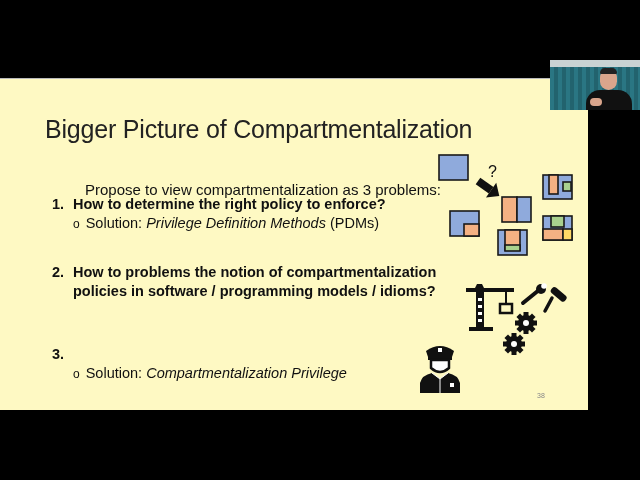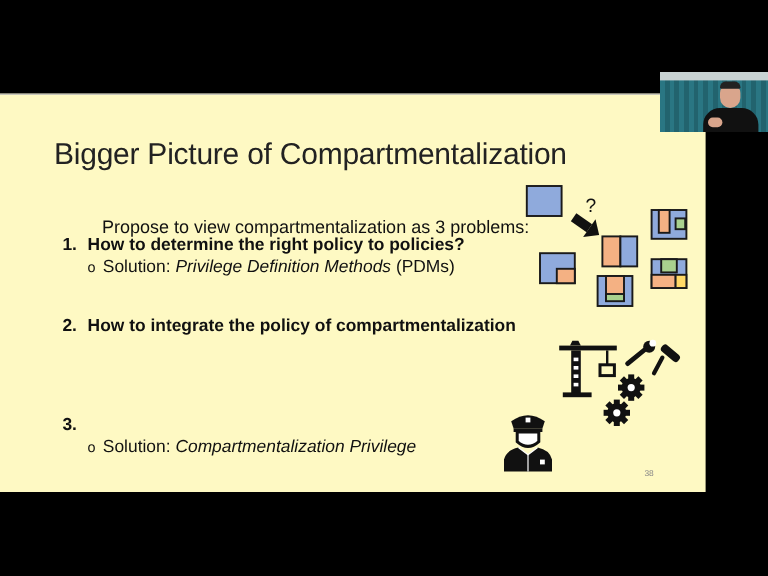--- a/index.html
+++ b/index.html
@@ -26,29 +26,33 @@
 </head>
 <body>
 
 <div class="slide">
   <div class="title">Bigger Picture of Compartmentalization</div>
   <div class="intro">Propose to view compartmentalization as 3 problems:</div>
 
   <div class="item" style="top:116px;">
     <div class="q">
         <span class="num">1.</span>
-        <span>How to determine the right policy to policies?</span>
+        <span>How to determine the right policy to enforce?</span>
       </div>
     <div class="sol"><span class="bullet">o</span><span>Solution: </span><i>Privilege Definition Methods</i><span> (PDMs)</span></div>
   </div>
 
   <div class="item" style="top:184px;">
     <div class="q">
         <span class="num">2.</span>
-        <span>How to integrate the policy of compartmentalization</span>
+        <span>How to problems the notion of compartmentalization</span>
+      </div>
+    <div class="q">
+        <span class="num"></span>
+        <span>policies in software / programming models / idioms?</span>
       </div>
   </div>
 
   <div class="item" style="top:266px;">
     <div class="q">
         <span class="num">3.</span>
       </div>
     <div class="sol"><span class="bullet">o</span><span>Solution: </span><i>Compartmentalization Privilege</i></div>
   </div>
 

